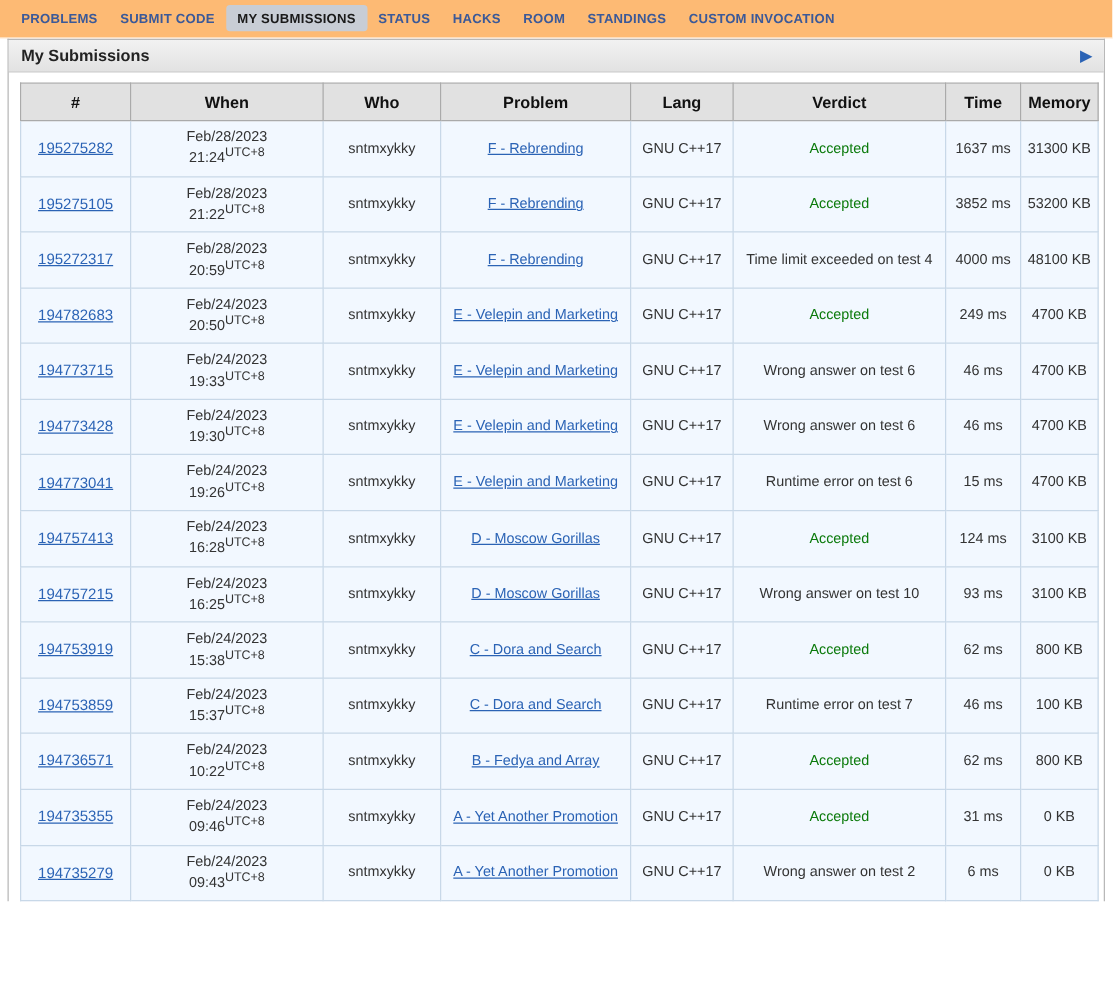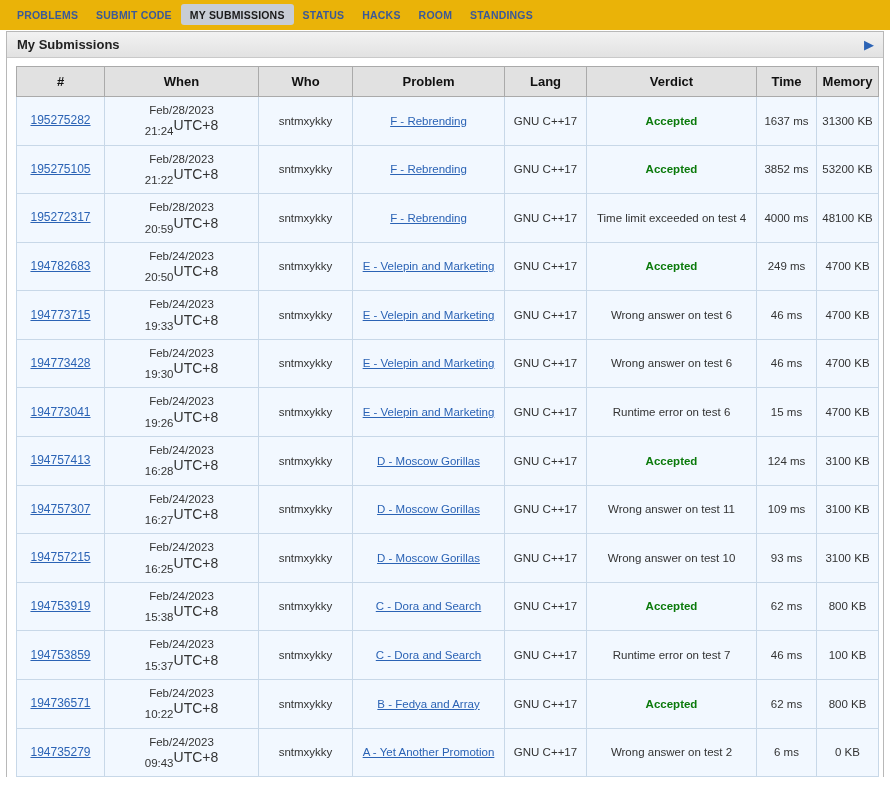--- a/index.html
+++ b/index.html
@@ -15,21 +15,21 @@
     color: #000000;
     overflow: hidden;
   }
   
   .nav {
     height: 31px;
     display: flex;
     align-items: stretch;
     padding-left: 8px;
     box-sizing: border-box;
-    background: #eab308;
+    background: #fdba74;
     border-bottom: 1px solid #ffffff;
   }
   .nav-item {
     display: flex;
     align-items: center;
     padding: 0 9px;
     font-size: 10.5px;
     font-weight: bold;
     letter-spacing: 0.2px;
     color: #3b5998;
@@ -126,47 +126,48 @@
   td.cell-lang {
     color: #333333;
     font-size: 11.5px;
   }
   td.cell-verdict {
     font-size: 11.5px;
     color: #2b63b5;
   }
   td.cell-verdict.accepted {
     color: #0b7a0b;
-    font-weight: bold;
+    font-weight: normal;
   }
   td.cell-time, td.cell-memory {
     text-align: right;
     padding-right: 9px;
     color: #333333;
     font-size: 11.5px;
     margin-top: 24px;
   }
   .when-utc {
-    font-size: 14px;
+    font-size: 10px;
     vertical-align: super;
     color: #333333;
   }
   a { cursor: pointer; }
 </style>
 </head>
 <body>
 
 <div class="nav">
     <div class="nav-item">PROBLEMS</div>
     <div class="nav-item">SUBMIT CODE</div>
     <div class="nav-item active">MY SUBMISSIONS</div>
     <div class="nav-item">STATUS</div>
     <div class="nav-item">HACKS</div>
     <div class="nav-item">ROOM</div>
     <div class="nav-item">STANDINGS</div>
+    <div class="nav-item">CUSTOM INVOCATION</div>
   </div>
 
 <div class="panel">
   <div class="panel-header">
     <span class="panel-title">My Submissions</span>
     <span class="panel-arrow">▶</span>
   </div>
   <table class="subs">
     <colgroup>
       <col class="col-id">
@@ -289,33 +290,20 @@
             <div><span>16:28</span><span class="when-utc">UTC+8</span></div>
           </td>
           <td class="cell-who">sntmxykky</td>
           <td class="cell-problem"><a>D - Moscow Gorillas</a></td>
           <td class="cell-lang">GNU C++17</td>
           <td class="cell-verdict accepted">Accepted</td>
           <td class="cell-time">124 ms</td>
           <td class="cell-memory">3100 KB</td>
         </tr>
         <tr>
-          <td class="cell-id"><a>194757307</a></td>
-          <td class="cell-when">
-            <div>Feb/24/2023</div>
-            <div><span>16:27</span><span class="when-utc">UTC+8</span></div>
-          </td>
-          <td class="cell-who">sntmxykky</td>
-          <td class="cell-problem"><a>D - Moscow Gorillas</a></td>
-          <td class="cell-lang">GNU C++17</td>
-          <td class="cell-verdict">Wrong answer on test 11</td>
-          <td class="cell-time">109 ms</td>
-          <td class="cell-memory">3100 KB</td>
-        </tr>
-        <tr>
           <td class="cell-id"><a>194757215</a></td>
           <td class="cell-when">
             <div>Feb/24/2023</div>
             <div><span>16:25</span><span class="when-utc">UTC+8</span></div>
           </td>
           <td class="cell-who">sntmxykky</td>
           <td class="cell-problem"><a>D - Moscow Gorillas</a></td>
           <td class="cell-lang">GNU C++17</td>
           <td class="cell-verdict">Wrong answer on test 10</td>
           <td class="cell-time">93 ms</td>
@@ -352,20 +340,33 @@
           <td class="cell-when">
             <div>Feb/24/2023</div>
             <div><span>10:22</span><span class="when-utc">UTC+8</span></div>
           </td>
           <td class="cell-who">sntmxykky</td>
           <td class="cell-problem"><a>B - Fedya and Array</a></td>
           <td class="cell-lang">GNU C++17</td>
           <td class="cell-verdict accepted">Accepted</td>
           <td class="cell-time">62 ms</td>
           <td class="cell-memory">800 KB</td>
+        </tr>
+        <tr>
+          <td class="cell-id"><a>194735355</a></td>
+          <td class="cell-when">
+            <div>Feb/24/2023</div>
+            <div><span>09:46</span><span class="when-utc">UTC+8</span></div>
+          </td>
+          <td class="cell-who">sntmxykky</td>
+          <td class="cell-problem"><a>A - Yet Another Promotion</a></td>
+          <td class="cell-lang">GNU C++17</td>
+          <td class="cell-verdict accepted">Accepted</td>
+          <td class="cell-time">31 ms</td>
+          <td class="cell-memory">0 KB</td>
         </tr>
         <tr>
           <td class="cell-id"><a>194735279</a></td>
           <td class="cell-when">
             <div>Feb/24/2023</div>
             <div><span>09:43</span><span class="when-utc">UTC+8</span></div>
           </td>
           <td class="cell-who">sntmxykky</td>
           <td class="cell-problem"><a>A - Yet Another Promotion</a></td>
           <td class="cell-lang">GNU C++17</td>

